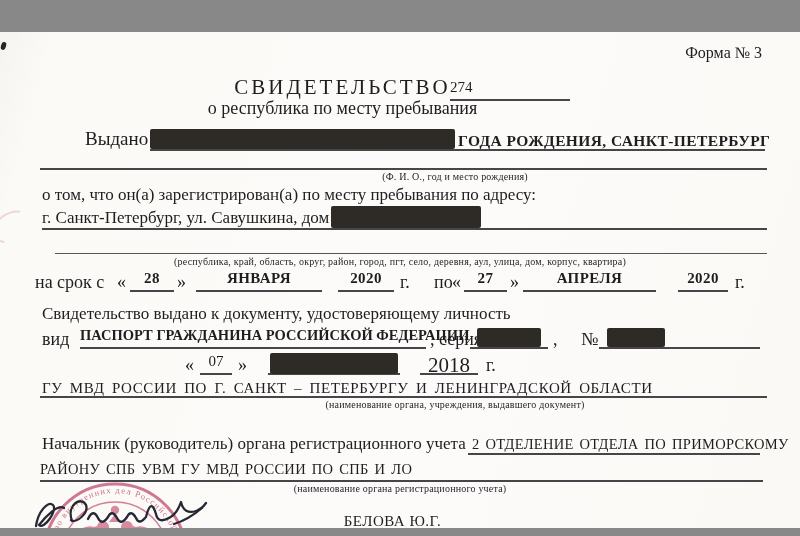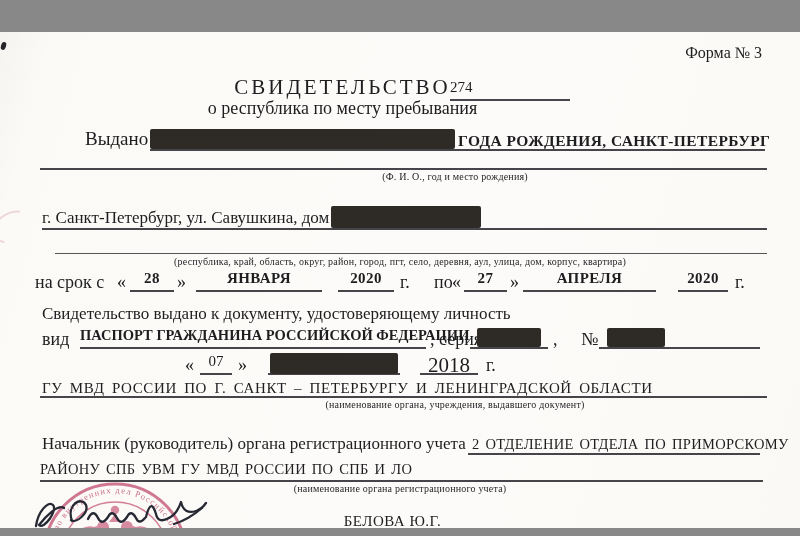--- a/index.html
+++ b/index.html
@@ -38,20 +38,21 @@
   <div class="abs t18" style="left:160px;top:66px;width:365px;text-align:center;">о республика по месту пребывания</div>
 
   <div class="abs" style="left:85px;top:96px;font-size:19px;">Выдано</div>
   <div class="rule" style="left:150px;top:117px;width:615px;"></div>
   <div class="redact" style="left:150px;top:97px;width:305px;height:20px;"></div>
   <div class="abs" style="left:458px;top:100px;font-weight:bold;font-size:15.5px;letter-spacing:.4px;">ГОДА РОЖДЕНИЯ, САНКТ-ПЕТЕРБУРГ</div>
 
   <div class="rule" style="left:40px;top:136px;width:727px;"></div>
   <div class="abs cap" style="left:300px;top:139px;width:310px;">(Ф. И. О., год и место рождения)</div>
 
+  <div class="abs t17" style="left:42px;top:153px;">о том, что он(а) зарегистрирован(а) по месту пребывания по адресу:</div>
 
   <div class="abs t17" style="left:42px;top:176px;">г. Санкт-Петербург, ул. Савушкина, дом</div>
   <div class="redact" style="left:331px;top:174px;width:150px;height:22px;"></div>
   <div class="rule" style="left:42px;top:196px;width:725px;"></div>
 
   <div class="rule-thin" style="left:55px;top:221px;width:712px;"></div>
   <div class="abs cap" style="left:120px;top:224px;width:560px;">(республика, край, область, округ, район, город, пгт, село, деревня, аул, улица, дом, корпус, квартира)</div>
 
   <div class="abs" style="left:0;top:238px;width:800px;height:24px;">
     <span class="abs t18" style="left:35px;top:2px;">на срок с</span>

